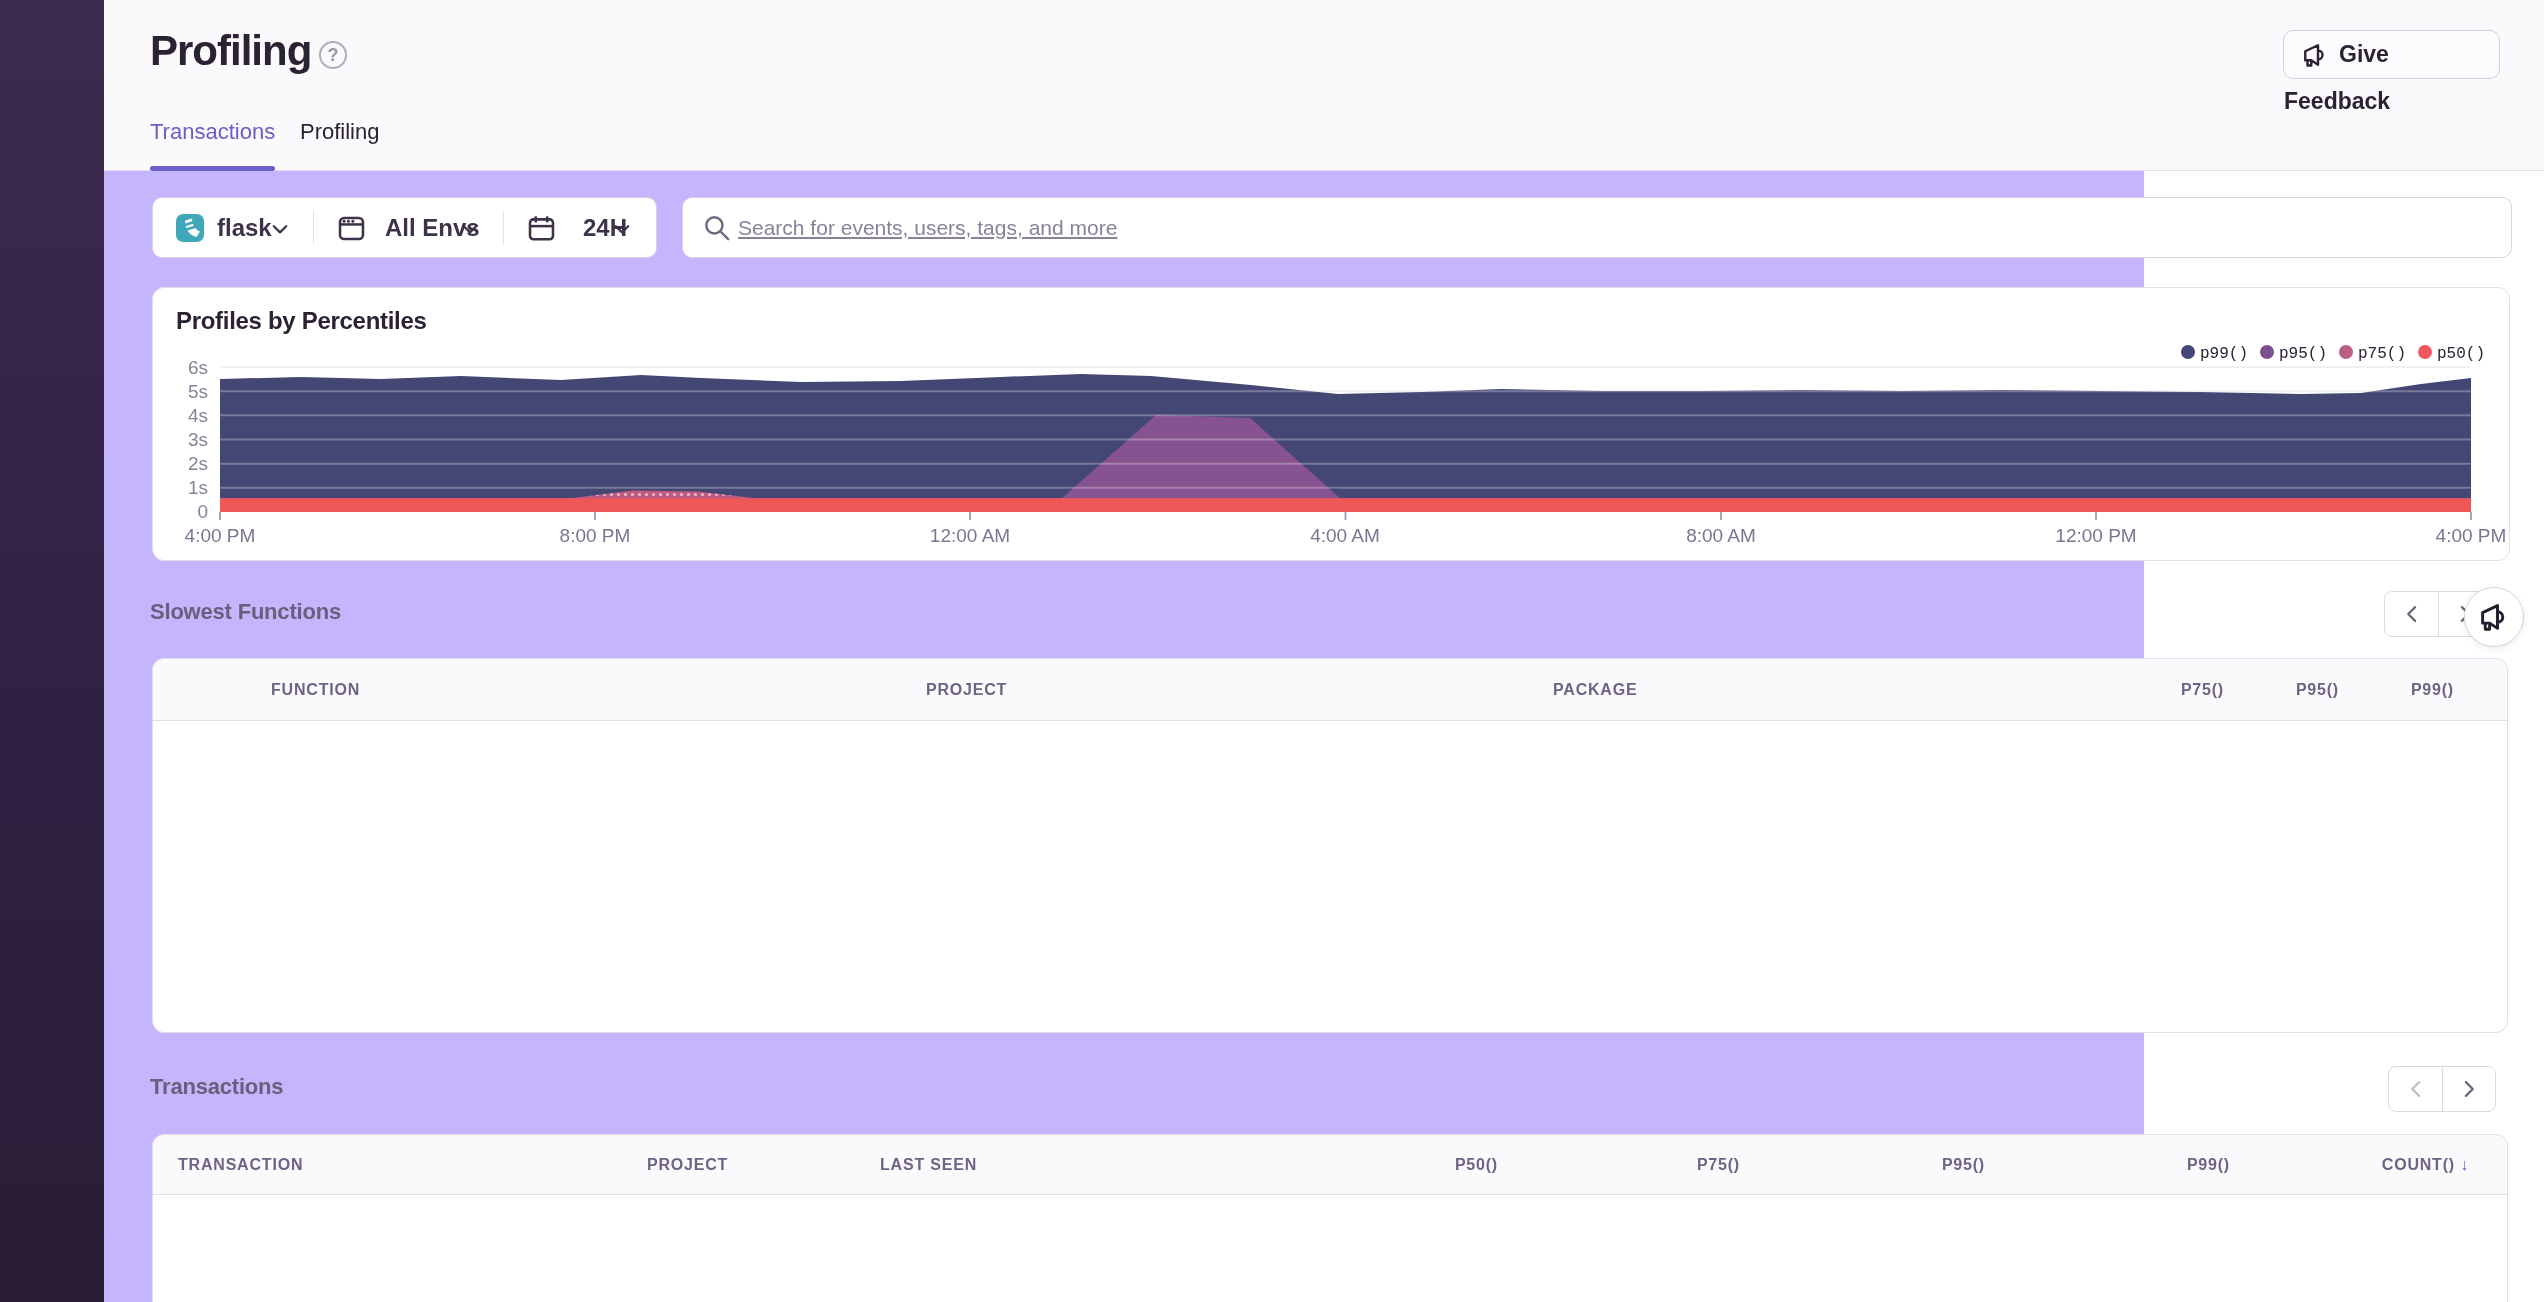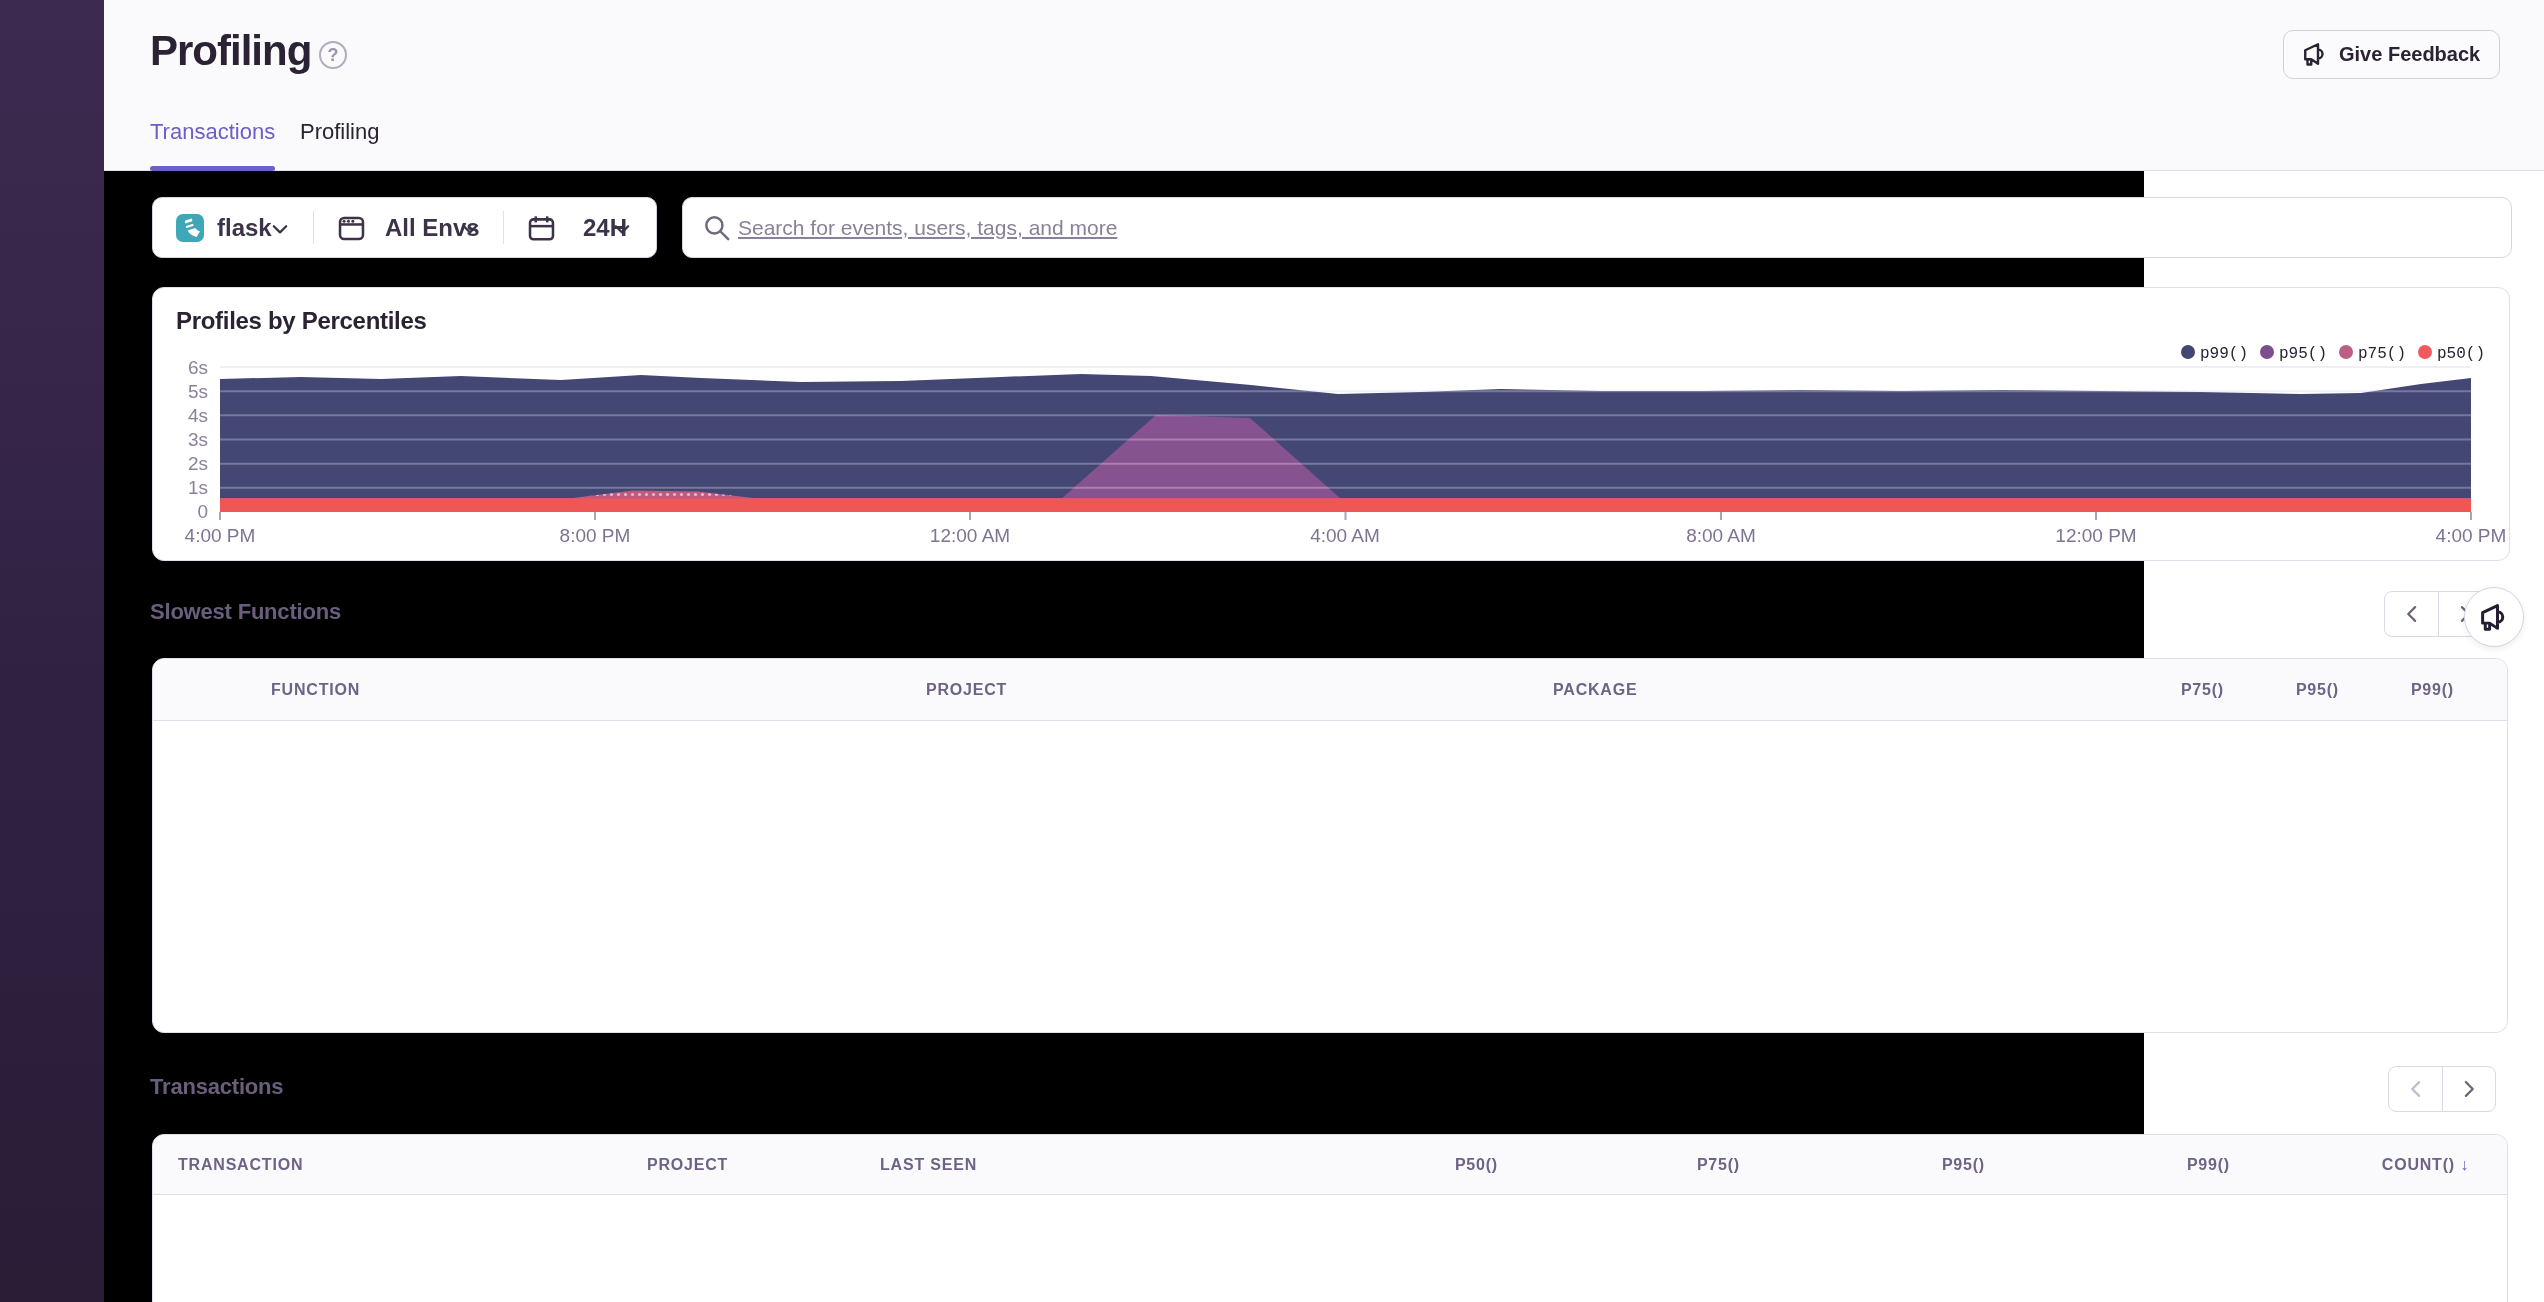--- a/index.html
+++ b/index.html
@@ -3,31 +3,31 @@
 <meta charset="utf-8">
 <style>
   * { margin:0; padding:0; box-sizing:border-box; }
   html,body { width:2544px; height:1302px; overflow:hidden; background:#fff;
     font-family:"Liberation Sans", sans-serif; }
   .abs { position:absolute; }
   
   #sidebar { position:absolute; left:0; top:0; width:104px; height:1302px;
     background:linear-gradient(180deg,#3d2a50 0%,#362549 30%,#2e2040 62%,#2a1d36 100%); }
   
-  #main { position:absolute; left:104px; top:0; width:2040px; height:1302px; background:#000000;padding-left:24px; }
+  #main { position:absolute; left:104px; top:0; width:2040px; height:1302px; background:#c4b5fd;padding-left:24px; }
   #topbar { position:absolute; left:0; top:0; width:2440px; height:171px; background:#faf9fb;
     border-bottom:1px solid #e3dee9; }
   #title { position:absolute; left:46px; top:27px; font-size:42px; font-weight:bold;
     letter-spacing:-1px; color:#2b2233; }
   #helpq { position:absolute; left:215px; top:41px; width:28px; height:28px; border-radius:50%;
     border:2px solid #b3abbe; color:#9d94aa; font-size:18px; font-weight:bold; text-align:center;
     line-height:25px; }
   #feedbackbtn { position:absolute; left:2179px; top:30px; width:217px; height:49px;
     border:1px solid #d5cfdd; border-radius:10px; background:#fbfafc; color:#2b2233;
-    font-size:20px; font-weight:bold; line-height:47px; }
+    font-size:23px; font-weight:bold; line-height:47px; }
   #feedbackbtn svg { vertical-align:-5px; margin:0 12px 0 19px; }
   .tab { position:absolute; top:119px; font-size:22px; color:#2b2233; }
   #tab1 { left:46px; color:#6a5ec7; }
   #tab2 { left:196px; }
   #tabline { position:absolute; left:46px; top:166px; width:125px; height:5px;
     background:#6c5fc7; border-radius:3px; }
   
   #filterbar { position:absolute; left:48px; top:197px; width:505px; height:61px;
     border:1px solid #d9d3e1; border-radius:10px; background:#fff; }
   .fseg { position:absolute; top:0; height:59px; line-height:59px; font-size:24px;

